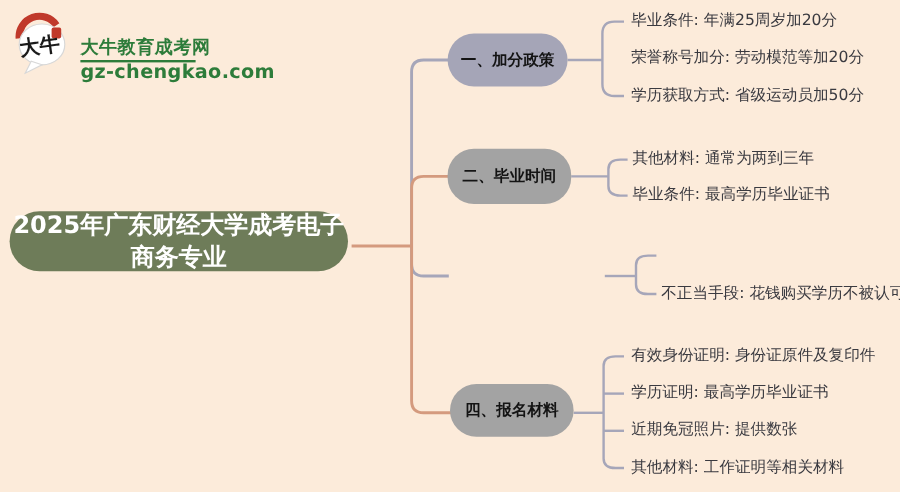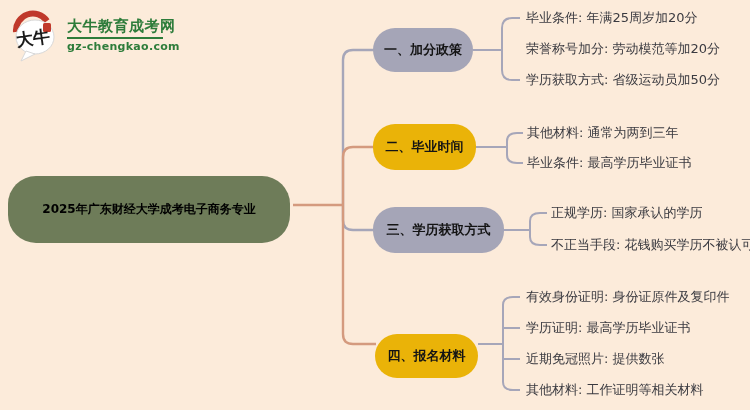--- a/index.html
+++ b/index.html
@@ -6,38 +6,38 @@
   body{
     width:750px;height:410px;position:relative;overflow:hidden;
     background:#fcebda;
     font-family:"DejaVu Sans","Liberation Sans",sans-serif;
   }
   .stage{position:absolute;inset:0;}
   svg.wires{position:absolute;left:0;top:0;z-index:1;}
   
   .logo{position:absolute;left:12px;top:10px;display:flex;align-items:flex-start;z-index:3;}
   .logo-icon{width:48px;height:52px;display:block;}
-  .logo-text{margin-left:7px;padding-top:6px;}
+  .logo-text{margin-left:7px;padding-top:6px;margin-top:13px;}
   .logo-title{font-size:15px;font-weight:bold;color:#2d7c3a;letter-spacing:0.5px;line-height:20px;}
   .logo-sep{height:0;border-top:2px solid #2d7c3a;margin:1px 0 1px 0;width:96px;}
-  .logo-domain{font-size:11px;font-weight:bold;color:#2d7c3a;letter-spacing:0.3px;line-height:13px;}
+  .logo-domain{font-size:16px;font-weight:bold;color:#2d7c3a;letter-spacing:0.3px;line-height:13px;}
   
   .node{position:absolute;display:flex;align-items:center;justify-content:center;z-index:2;
         box-sizing:border-box;text-align:center;}
   .root-node{
-    left:8px;top:176px;width:282px;height:67px;border-radius:28px;
-    background:#6e7c59;color:#000000;font-size:12px;font-weight:bold;letter-spacing:0px;
+    left:8px;top:176px;width:282px;height:50px;border-radius:28px;
+    background:#6e7c59;color:#ffffff;font-size:20px;font-weight:bold;letter-spacing:0px;
   }
   .branch{border-radius:22px;color:#141414;font-size:13px;font-weight:bold;}
   .branch.lavender{background:#a5a5b7;}
-  .branch.salmon{background:#eab308;}
+  .branch.salmon{background:#a3a3a3;}
   .b1{left:373px;top:28px;width:100px;height:44px;}
   .b2{left:373px;top:124px;width:103px;height:46px;}
   .b3{left:373px;top:207px;width:131px;height:46px;}
-  .b4{left:375px;top:334px;width:103px;height:44px;}
+  .b4{left:375px;top:320px;width:103px;height:44px;}
   
   .leaf{position:absolute;height:22px;line-height:22px;font-size:13px;color:#3a3a40;
         white-space:nowrap;z-index:2;}
 </style>
 </head>
 <body>
 
 <div class="stage">
 
   <svg class="wires" width="750" height="410" viewBox="0 0 750 410">
@@ -89,31 +89,29 @@
       <div class="logo-title">大牛教育成考网</div>
       <div class="logo-sep"></div>
       <div class="logo-domain">gz-chengkao.com</div>
     </div>
   </div>
 
   <div class="node root-node">2025年广东财经大学成考电子商务专业</div>
 
   <div class="node branch lavender b1">一、加分政策</div>
   <div class="node branch salmon b2">二、毕业时间</div>
-  <div class="node branch lavender b3">三、学历获取方式</div>
   <div class="node branch salmon b4">四、报名材料</div>
 
   <div class="leaf" style="left:526px;top:7px">毕业条件: 年满25周岁加20分</div>
   <div class="leaf" style="left:526px;top:38px">荣誉称号加分: 劳动模范等加20分</div>
   <div class="leaf" style="left:526px;top:69px">学历获取方式: 省级运动员加50分</div>
 
   <div class="leaf" style="left:527px;top:122px">其他材料: 通常为两到三年</div>
   <div class="leaf" style="left:527px;top:152px">毕业条件: 最高学历毕业证书</div>
 
-  <div class="leaf" style="left:551px;top:202px">正规学历: 国家承认的学历</div>
   <div class="leaf" style="left:551px;top:234px">不正当手段: 花钱购买学历不被认可</div>
 
   <div class="leaf" style="left:526px;top:286px">有效身份证明: 身份证原件及复印件</div>
   <div class="leaf" style="left:526px;top:317px">学历证明: 最高学历毕业证书</div>
   <div class="leaf" style="left:526px;top:379px">其他材料: 工作证明等相关材料</div>
   <div class="leaf" style="left:526px;top:348px">近期免冠照片: 提供数张</div>
 
 </div>
 
 </body></html>

